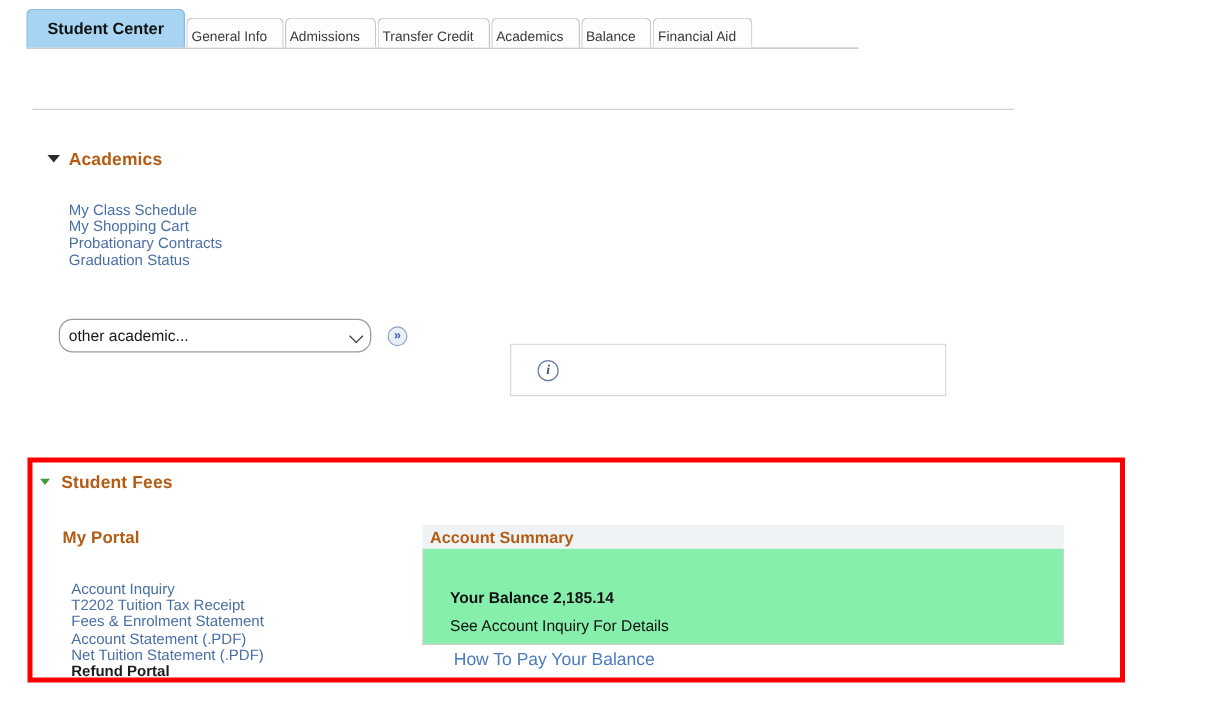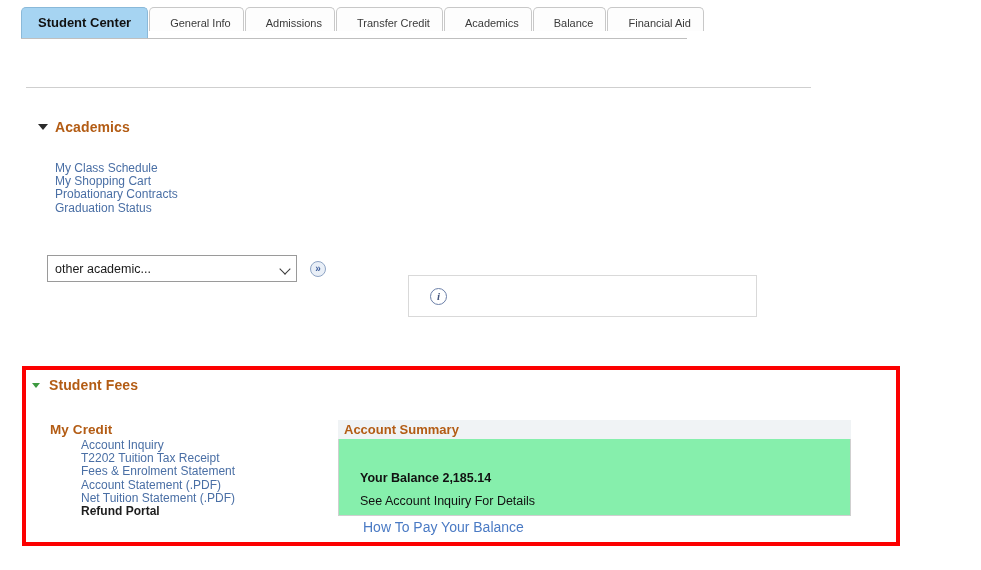--- a/index.html
+++ b/index.html
@@ -32,25 +32,26 @@
     top: 38px;
     width: 666px;
     height: 1px;
     background: #bfbfbf;
   }
   .tabs {
     position: absolute;
     left: 21px;
     top: 7px;
     display: flex;
+    align-items: flex-end;
   }
   .tab {
     height: 24px;
     line-height: 24px;
-    padding: 3px 12px 4px 20px;
+    padding: 3px 12px 4px 3px;
     margin-right: 1px;
     background: #fdfdfd;
     border: 1px solid #c8c8c8;
     border-bottom: none;
     border-radius: 5px 5px 0 0;
     font-size: 11px;
     color: #3a3a3a;
     white-space: nowrap;
     box-sizing: border-box;
     text-align: center;
@@ -139,21 +140,21 @@
     left: 47px;
     top: 255px;
     display: flex;
     align-items: center;
   }
   .dd-select {
     width: 250px;
     height: 27px;
     box-sizing: border-box;
     border: 1px solid #9a9a9a;
-    border-radius: 0;
+    border-radius: 11px;
     background: #ffffff;
     font-family: "Liberation Sans", sans-serif;
     font-size: 12.5px;
     color: #1a1a1a;
     padding: 0 40px 0 7px;
     appearance: none;
     -webkit-appearance: none;
   }
   .dd-wrap { position: relative; }
   .dd-chevron {
@@ -325,24 +326,24 @@
 <div class="info-box">
   <span class="info-icon">i</span>
 </div>
 
 <div class="section-header" style="left:32px; top:377px;">
   <span class="arrow-down green"></span>
   <span class="section-title">Student Fees</span>
 </div>
 
 <div class="section-header" style="left:50px; top:422px;">
-  <span class="section-title" style="font-size:13.5px;">My Credit</span>
-</div>
-
-<div class="link-list" style="left:57px; top:439px;margin-left:24px;">
+  <span class="section-title" style="font-size:13.5px;">My Portal</span>
+</div>
+
+<div class="link-list" style="left:57px; top:465px;">
   <a href="#">Account Inquiry</a>
   <a href="#">T2202 Tuition Tax Receipt</a>
   <a href="#">Fees &amp; Enrolment Statement</a>
   <a href="#">Account Statement (.PDF)</a>
   <a href="#">Net Tuition Statement (.PDF)</a>
   <span class="plain">Refund Portal</span>
 </div>
 
 <div class="acct-summary">
   <div class="acct-summary-head">Account Summary</div>

